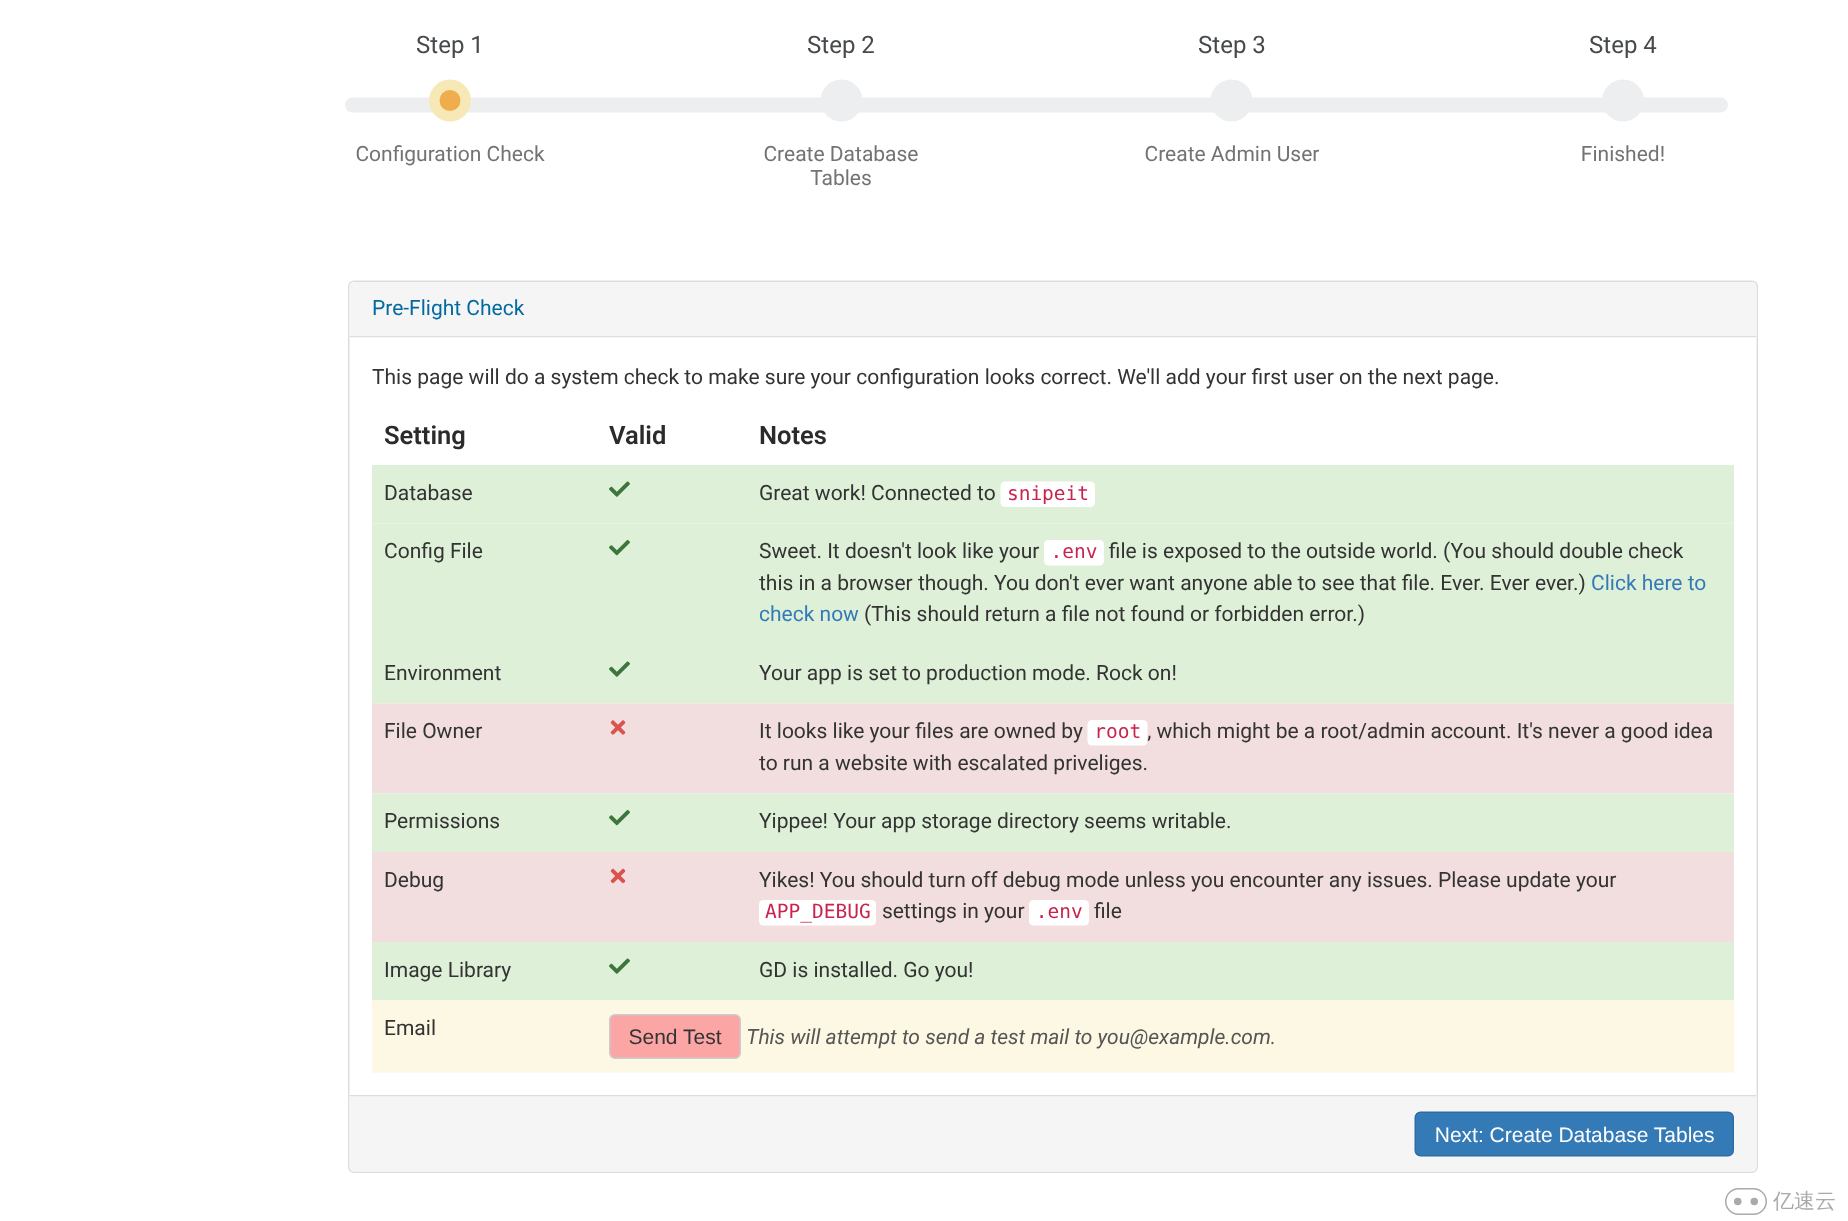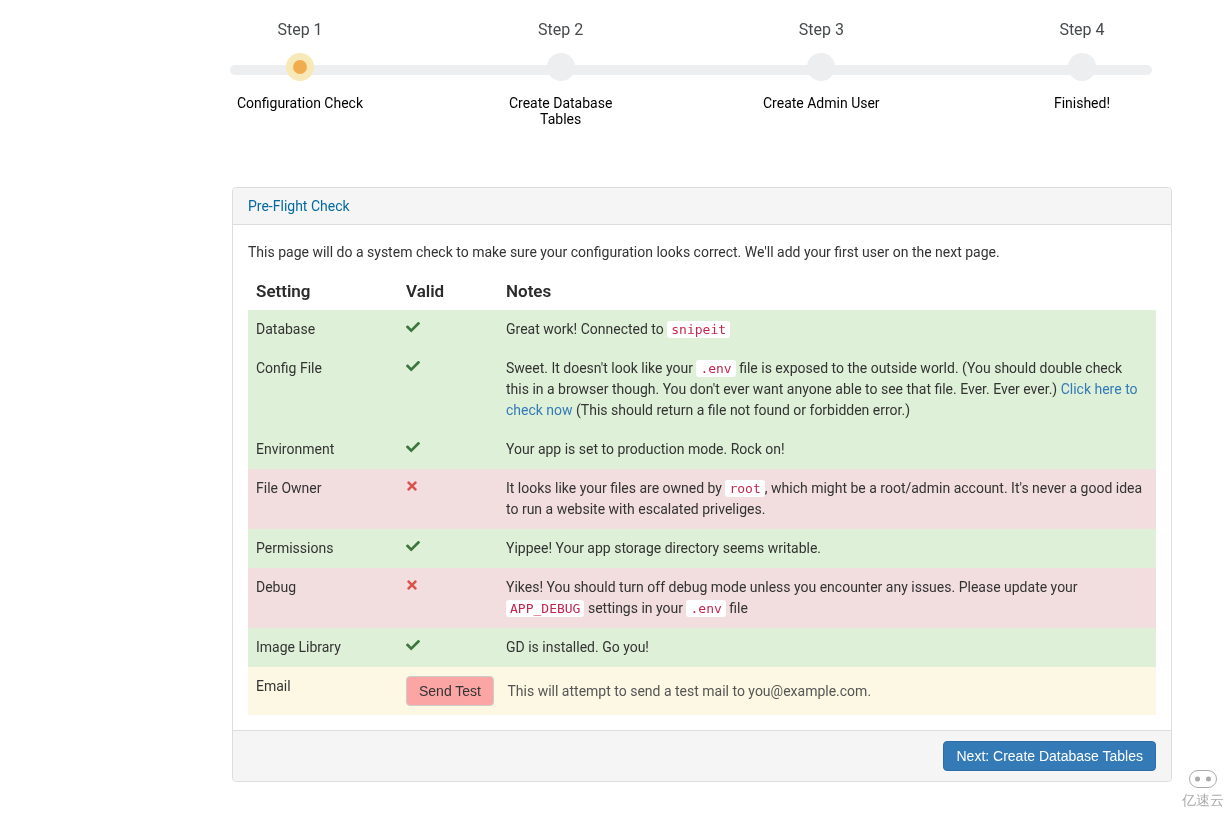--- a/index.html
+++ b/index.html
@@ -53,21 +53,21 @@
     background: #f7e9b7;
   }
   .step.active .dot::after {
     content: '';
     width: 14px; height: 14px;
     border-radius: 50%;
     background: #f0ad4e;
   }
   .step .sub {
     font-size: 14px;
-    color: #000000;
+    color: #737373;
   }
   .panel {
     border: 1px solid #ddd;
     border-radius: 4px;
     margin: 0 20px 0 212px;
     background: #fff;
   }
   .panel-heading {
     background: #f5f5f5;
     border-bottom: 1px solid #ddd;
@@ -135,34 +135,33 @@
   }
   .panel-footer {
     border-top: 1px solid #ddd;
     background: #f5f5f5;
     padding: 10px 15px;
     text-align: right;
     border-radius: 0 0 4px 4px;
   }
   .email-note {
     display: inline-block;
-    margin-left: 10px;
     color: #555;
+    font-style: italic;
   }
   
   .watermark {
     position: fixed;
     bottom: 4px;
     right: 8px;
     font-size: 14px;
     color: #aaa;
     display:flex;
     align-items:center;
     gap:4px;
-    flex-direction:column;
   }
   .watermark .logo {
     width: 28px; height: 18px;
     border: 1.5px solid #aaa;
     border-radius: 9px;
     position: relative;
   }
   .watermark .logo::before, .watermark .logo::after {
     content:''; position:absolute; top:50%; transform:translateY(-50%);
     width:5px; height:5px; border-radius:50%; background:#aaa;

